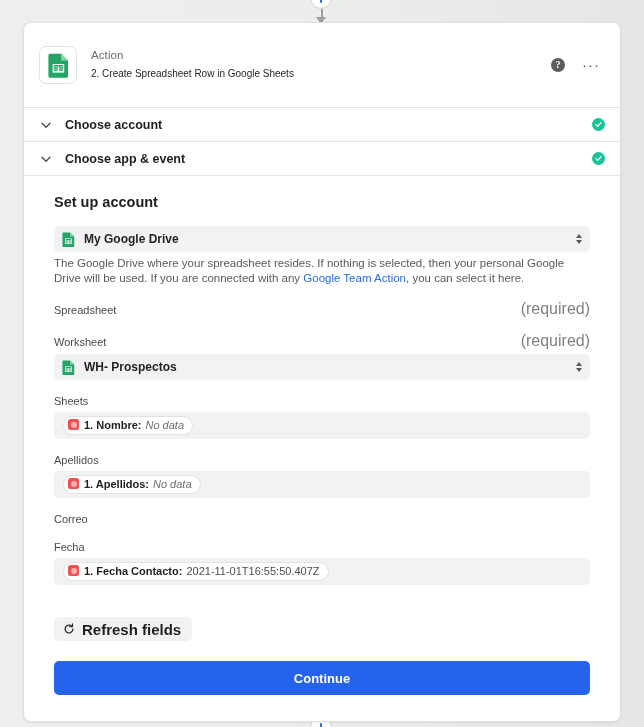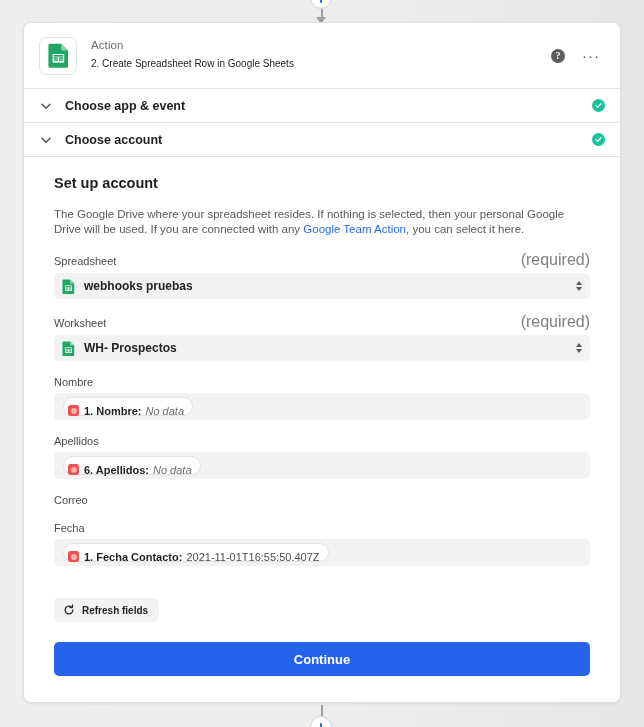--- a/index.html
+++ b/index.html
@@ -61,21 +61,21 @@
     box-shadow: 0 1px 3px rgba(0,0,0,0.07);
     overflow: hidden;
   }
 
   
   .card-header {
     display: flex;
     align-items: center;
     padding: 14px 16px 14px 15px;
     border-bottom: 1px solid #e3e3e3;
-    height: 66px;
+    height: 85px;
   }
   .app-icon-box {
     width: 38px; height: 38px;
     border: 1px solid #e2e2e2;
     border-radius: 7px;
     background: #fff;
     display: flex; align-items: center; justify-content: center;
     flex: 0 0 auto;
   }
   .sheets-glyph {
@@ -197,26 +197,26 @@
   
   .token-ctl {
     min-height: 27px;
     background: #f2f2f2;
     border-radius: 5px;
     display: flex; align-items: center;
     padding: 4px 8px 4px 9px;
     cursor: text;
   }
   .token {
-    display: inline-flex; align-items: center;
+    display: inline-flex; 
     background: #ffffff;
     border: 1px solid #e2e2e2;
     border-radius: 10px;
     height: 19px;
-    padding: 8px 8px 0 4px;
+    padding: 2px 8px 0 4px;
     max-width: 100%;
   }
   .token-icon {
     width: 11px; height: 11px;
     border-radius: 2.5px;
     background: #f05252;
     flex: 0 0 auto;
     margin-right: 5px;
     position: relative;
   }
@@ -241,21 +241,21 @@
   .refresh-btn {
     margin-top: 18px;
     display: inline-flex; align-items: center;
     height: 24px;
     background: #f2f2f2;
     border: none; border-radius: 5px;
     padding: 0 11px 0 9px;
     cursor: pointer;
   }
   .refresh-icon { width: 12px; height: 12px; margin-right: 7px; color: #2a2a2a; }
-  .refresh-label { font-size: 10px; font-weight: bold; color: #1f1f1f; }
+  .refresh-label { font-size: 15px; font-weight: bold; color: #1f1f1f; }
 
   .continue-btn {
     margin-top: 20px;
     display: block; width: 100%;
     height: 34px;
     background: #2563eb;
     border: none; border-radius: 5px;
     color: #ffffff;
     font-size: 13px; font-weight: bold;
     font-family: "Liberation Sans", sans-serif;
@@ -305,67 +305,67 @@
           <span class="dots">···</span>
         </button>
       </div>
     </div>
 
     <div id="collapsed-host">
         <div class="collapsed-row">
           <svg class="chev" viewBox="0 0 16 16" aria-hidden="true">
             <path d="M3.5 6l4.5 4.5L12.5 6" fill="none" stroke="#4a4a4a" stroke-width="1.5" stroke-linecap="round" stroke-linejoin="round"></path>
           </svg>
-          <span class="collapsed-label">Choose app &amp; event</span>
+          <span class="collapsed-label">Choose account</span>
           <span class="check-badge">
             <svg viewBox="0 0 14 14" width="9" height="9" aria-hidden="true">
               <path d="M3 7.2l2.6 2.6L11 4.3" fill="none" stroke="#ffffff" stroke-width="1.9" stroke-linecap="round" stroke-linejoin="round"></path>
             </svg>
           </span>
         </div>
         <div class="collapsed-row">
           <svg class="chev" viewBox="0 0 16 16" aria-hidden="true">
             <path d="M3.5 6l4.5 4.5L12.5 6" fill="none" stroke="#4a4a4a" stroke-width="1.5" stroke-linecap="round" stroke-linejoin="round"></path>
           </svg>
-          <span class="collapsed-label">Choose account</span>
+          <span class="collapsed-label">Choose app &amp; event</span>
           <span class="check-badge">
             <svg viewBox="0 0 14 14" width="9" height="9" aria-hidden="true">
               <path d="M3 7.2l2.6 2.6L11 4.3" fill="none" stroke="#ffffff" stroke-width="1.9" stroke-linecap="round" stroke-linejoin="round"></path>
             </svg>
           </span>
         </div>
       </div>
 
     <div class="card-body">
       <h2 class="section-title">Set up account</h2>
       <div id="fields-host">
           <div class="field-block">
-            <div class="help-text"><span>The Google Drive where your spreadsheet resides. If nothing is selected, then your personal Google Drive will be used. If you are connected with any </span><a href="#">Google Team Action</a><span>, you can select it here.</span></div>
-          </div>
-          <div class="field-block">
-            <div class="field-label-row">
-              <span class="field-label">Spreadsheet</span>
-              <span class="field-required">(required)</span>
-            </div>
             <div class="select-ctl">
               <svg class="mini-doc" viewBox="0 0 21 25" aria-hidden="true">
                 <path d="M2 0.8h11.2L20 7.4v15.8a1.6 1.6 0 0 1-1.6 1.6H2A1.6 1.6 0 0 1 0.4 23.2V2.4A1.6 1.6 0 0 1 2 0.8z" fill="#23A566"></path>
                 <path d="M13.2 0.8L20 7.4h-6.8z" fill="#8ED1B1"></path>
                 <rect x="4.6" y="10.6" width="11.6" height="9" fill="#fff"></rect>
                 <rect x="5.6" y="11.6" width="9.6" height="1.7" fill="#23A566"></rect>
                 <rect x="5.6" y="14" width="4.2" height="1.6" fill="#23A566"></rect>
                 <rect x="11" y="14" width="4.2" height="1.6" fill="#23A566"></rect>
                 <rect x="5.6" y="16.3" width="4.2" height="1.6" fill="#23A566"></rect>
                 <rect x="11" y="16.3" width="4.2" height="1.6" fill="#23A566"></rect>
               </svg>
-              <span class="select-value">webhooks pruebas</span>
+              <span class="select-value">My Google Drive</span>
               <span class="stepper">
                 <span class="tri-up"></span>
                 <span class="tri-down"></span>
               </span>
+            </div>
+            <div class="help-text"><span>The Google Drive where your spreadsheet resides. If nothing is selected, then your personal Google Drive will be used. If you are connected with any </span><a href="#">Google Team Action</a><span>, you can select it here.</span></div>
+          </div>
+          <div class="field-block">
+            <div class="field-label-row">
+              <span class="field-label">Spreadsheet</span>
+              <span class="field-required">(required)</span>
             </div>
           </div>
           <div class="field-block">
             <div class="field-label-row">
               <span class="field-label">Worksheet</span>
               <span class="field-required">(required)</span>
             </div>
             <div class="select-ctl">
               <svg class="mini-doc" viewBox="0 0 21 25" aria-hidden="true">
                 <path d="M2 0.8h11.2L20 7.4v15.8a1.6 1.6 0 0 1-1.6 1.6H2A1.6 1.6 0 0 1 0.4 23.2V2.4A1.6 1.6 0 0 1 2 0.8z" fill="#23A566"></path>
@@ -379,38 +379,38 @@
               </svg>
               <span class="select-value">WH- Prospectos</span>
               <span class="stepper">
                 <span class="tri-up"></span>
                 <span class="tri-down"></span>
               </span>
             </div>
           </div>
           <div class="field-block">
             <div class="field-label-row">
-              <span class="field-label">Nombre</span>
+              <span class="field-label">Sheets</span>
             </div>
             <div class="token-ctl">
               <span class="token">
                 <span class="token-icon"></span>
                 <span class="token-key">1. Nombre:</span>
                 <span class="token-val nodata">No data</span>
               </span>
             </div>
           </div>
           <div class="field-block">
             <div class="field-label-row">
               <span class="field-label">Apellidos</span>
             </div>
             <div class="token-ctl">
               <span class="token">
                 <span class="token-icon"></span>
-                <span class="token-key">6. Apellidos:</span>
+                <span class="token-key">1. Apellidos:</span>
                 <span class="token-val nodata">No data</span>
               </span>
             </div>
           </div>
           <div class="field-block">
             <div class="field-label-row">
               <span class="field-label">Correo</span>
             </div>
           </div>
           <div class="field-block">

